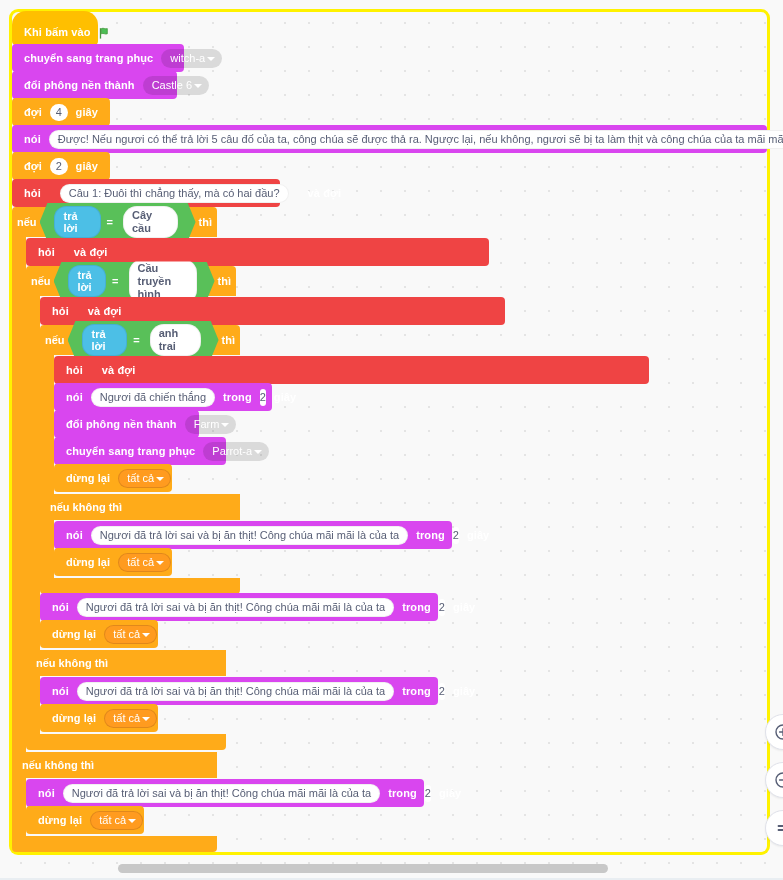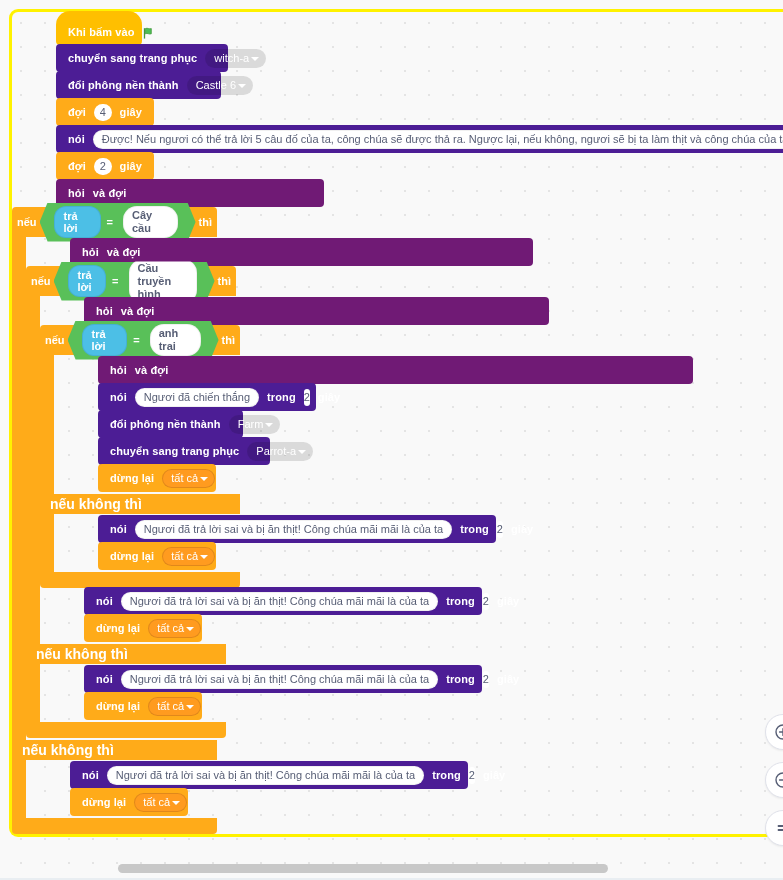--- a/index.html
+++ b/index.html
@@ -19,28 +19,27 @@
 
   .blk{
     position:relative;
     display:flex; align-items:center;
     color:#fff; font-size:11px; line-height:1;
     border-radius:4px;
     padding:12px 8px;
     height:28px;
     white-space:nowrap;
     margin-top:-1px;
-    margin-left:44px;
   }
   .blk > span.lbl{ padding:0 4px; font-weight:600; letter-spacing:.1px;}
 
   .events{ background:#FFBF00; }
-  .looks { background:#4c1d95; }
+  .looks { background:#d946ef; }
   .control{ background:#FFAB19; }
-  .sensing{ background:#701a75; }
+  .sensing{ background:#ef4444;gap:11px; }
 
   
   .blk::before{
     content:""; position:absolute; left:12px; top:-1px;
     width:14px; height:4px; border-radius:0 0 4px 4px;
     background:rgba(0,0,0,.10); display:none;
   }
 
   
   .hat{
@@ -101,21 +100,21 @@
 
   
   .cblock{ position:relative; }
   .c-head{
     background:#FFAB19; color:#fff; display:flex; align-items:center;
     height:30px; border-radius:4px 4px 0 0; padding:0 5px;
     font-size:11px; font-weight:600; min-width:200px;
   }
   .c-else{
     background:#FFAB19; color:#fff; display:flex; align-items:center;
-    height:20px; padding:0 8px 0 10px; font-size:14px; font-weight:600;
+    height:26px; padding:0 8px 0 10px; font-size:11px; font-weight:600;
     min-width:200px;
   }
   .c-body{
     border-left:14px solid #FFAB19;
     min-height:16px;
     padding:2px 0 2px 0;
   }
   .c-foot{
     background:#FFAB19; height:16px; border-radius:0 0 4px 4px;
     min-width:200px;
@@ -199,20 +198,21 @@
   
   <div class="blk control" style="width:98px;">
     <span class="lbl">đợi</span>
     <span class="num">2</span>
     <span class="lbl">giây</span>
   </div>
 
   
   <div class="blk sensing" style="width:268px;">
     <span class="lbl">hỏi</span>
+    <span class="oval">Câu 1: Đuôi thì chẳng thấy, mà có hai đầu?</span>
     <span class="lbl">và đợi</span>
   </div>
 
   
   <div class="cblock">
     <div class="c-head" style="width:205px;">
       <span class="lbl">nếu</span>
       <span class="hex">
         <span class="reporter">trả lời</span>
         <span class="eq">=</span>

